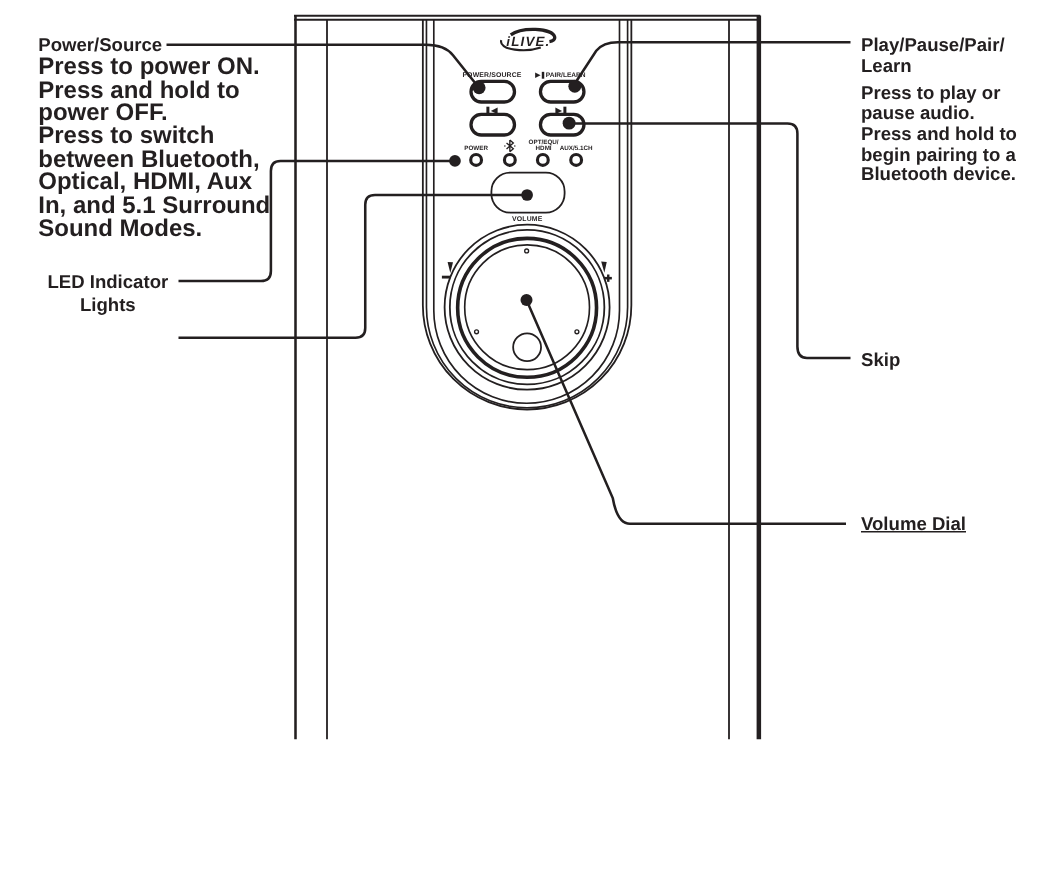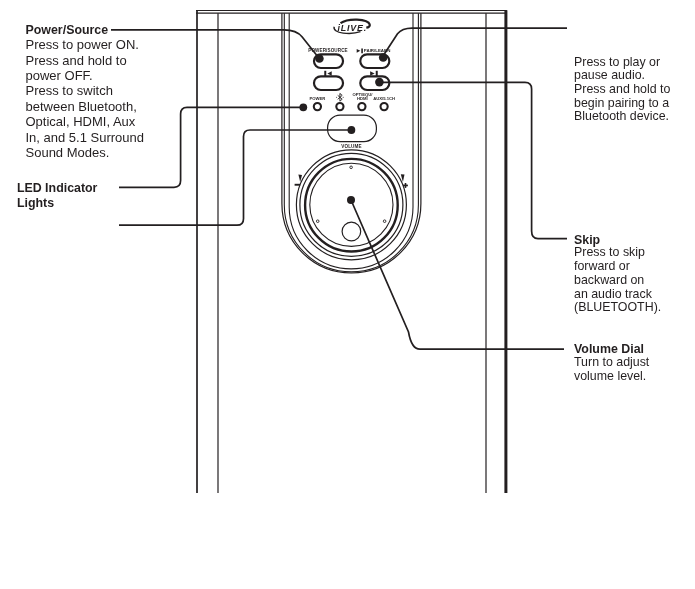--- a/index.html
+++ b/index.html
@@ -1,46 +1,45 @@
 <!DOCTYPE html>
 <html><head>
 <meta charset="utf-8">
 <style>
   html,body{margin:0;padding:0;background:#fff;}
   #page{position:relative;width:695px;height:493px;background:#fff;overflow:hidden;
         font-family:"Liberation Sans",sans-serif;color:#231f20;}
   .h{font-weight:bold;font-size:12.4px;line-height:15.4px;position:absolute;white-space:nowrap;}
-  .b{font-size:13px;line-height:15.4px;position:absolute;white-space:nowrap;}
-  .rb{font-size:12.4px;line-height:13.7px;position:absolute;white-space:nowrap;}
+  .b{font-size:16px;line-height:15.4px;position:absolute;white-space:nowrap;font-weight:bold;}
+  .rb{font-size:12.4px;line-height:13.7px;position:absolute;white-space:nowrap;font-weight:bold;}
   .rh{font-weight:bold;font-size:12.4px;line-height:14px;position:absolute;white-space:nowrap;}
-  .ctr{white-space:normal;}
+  .ctr{text-align:center;white-space:normal;}
   svg{position:absolute;left:0;top:0;}
 </style>
 </head>
 <body>
 <div id="page">
 
 <div class="h" style="left:25.5px;top:22.6px;">Power/Source</div>
 
 <div class="b" style="left:25.5px;top:37.1px;">Press to power ON.<br>Press and hold to<br>power OFF.<br>Press to switch<br>between Bluetooth,<br>Optical, HDMI, Aux<br>In, and 5.1 Surround<br>Sound Modes.</div>
 
 <div class="h ctr" style="left:16.9px;top:181.2px;width:110px;line-height:14.5px;">LED Indicator<br>Lights</div>
 
 
+<div class="rh" style="left:574px;top:23.3px;">Play/Pause/Pair/<br>Learn</div>
 
 <div class="rb" style="left:574px;top:55.5px;">Press to play or<br>pause audio.<br>Press and hold to<br>begin pairing to a<br>Bluetooth device.</div>
 
 
 <div class="rh" style="left:574px;top:232.5px;">Skip</div>
 
-<div class="rb" style="left:574px;top:246.4px;">Press to skip<br>forward or<br>backward on<br>an audio track<br>(BLUETOOTH).</div>
 
-<div class="rh" style="left:574px;top:341.7px;">Volume Dial</div>
+<div class="rh" style="left:574px;top:341.7px;text-decoration:underline;">Volume Dial</div>
 
-<div class="rb" style="left:574px;top:356.2px;">Turn to adjust<br>volume level.</div>
 
 <svg width="695" height="589" viewBox="0 0 695 589">
   <g fill="none" stroke="#231f20">
 
     <path d="M196,10.5 H506.8" stroke-width="1.2"></path>
 
     <path d="M196,13.2 H506.8" stroke-width="1.3"></path>
 
     <path d="M197,10.3 V546.5" stroke-width="1.7"></path>
 

